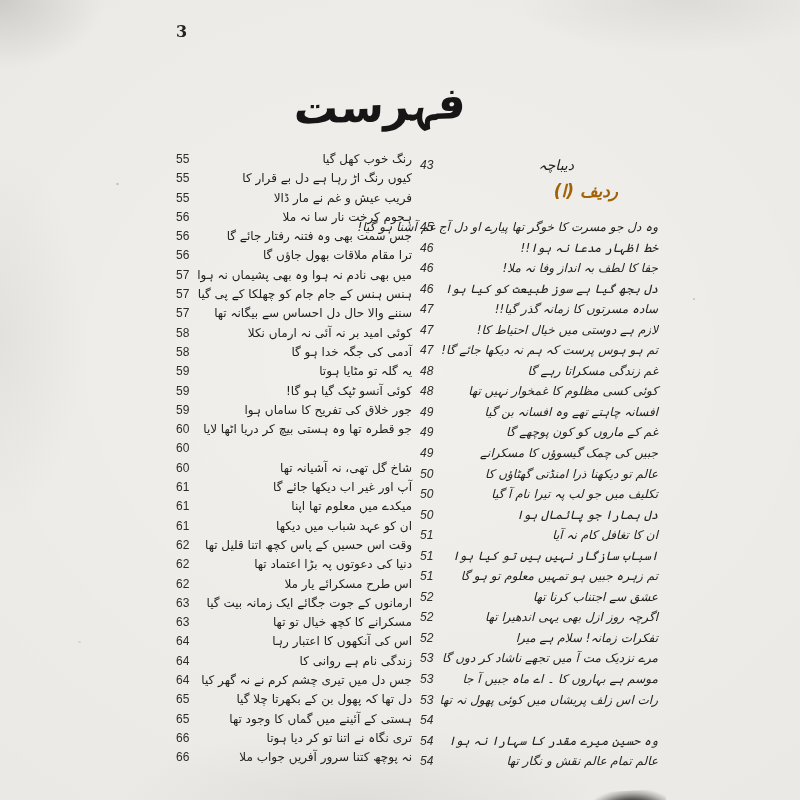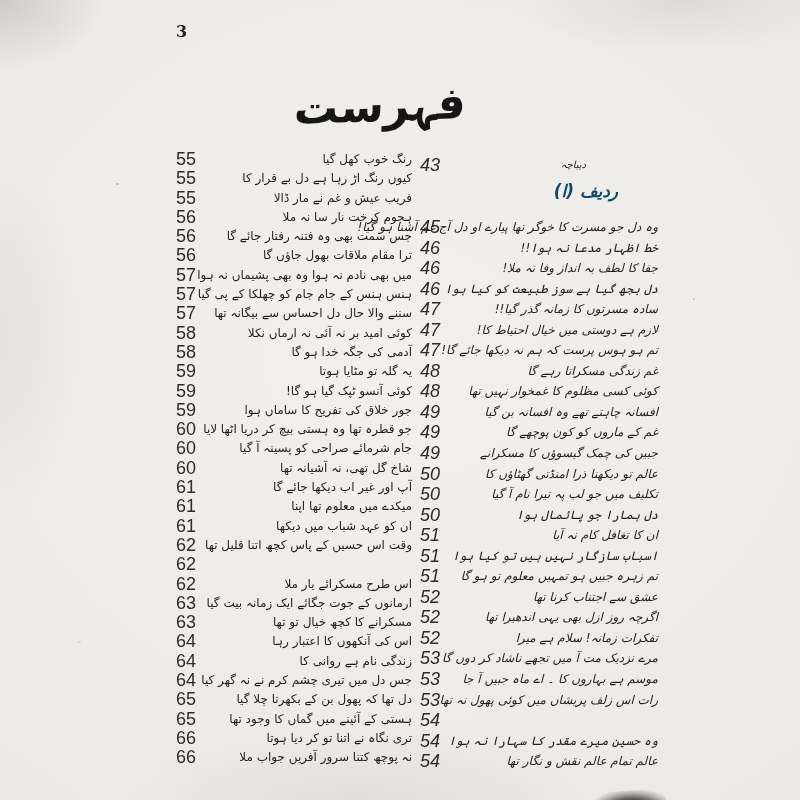--- a/index.html
+++ b/index.html
@@ -45,37 +45,37 @@
 
   .toc-col{position:absolute;}
   .col-right{left:420px;top:155px;width:238px;font-style:italic;}
   .col-left{left:176px;top:150px;width:236px;}
 
   .row{position:relative;height:19.3px;}
   .col-right .entries .row{height:20.55px;}
   .num{
     position:absolute;left:0;top:0;
     font-family:"Liberation Sans","DejaVu Sans",sans-serif;
-    font-size:18px;color:#2c2c2c;line-height:inherit;
+    font-size:12px;color:#2c2c2c;line-height:inherit;
   }
   .txt{
     position:absolute;right:0;top:0;white-space:nowrap;
     font-size:12px;color:#1f1f1f;text-align:right;
   }
   .row .num,.row .txt{line-height:19.3px;}
   .col-right .entries .row .num,
   .col-right .entries .row .txt{line-height:20.55px;}
 
   .preface-row{position:relative;height:20px;}
   .preface-row .num{line-height:20px;}
-  .preface-row .txt{right:72px;line-height:20px;font-size:10px;margin-left:14px;}
+  .preface-row .txt{right:84px;line-height:20px;font-size:14px;margin-left:14px;}
   .section-header{
     height:34px;line-height:32px;
     text-align:right;padding-right:40px;
-    font-size:17px;font-weight:bold;color:#0c4a6e;
+    font-size:17px;font-weight:bold;color:#a16207;
     direction:rtl;
   }
   .col-right .entries{margin-top:8px;}
 </style>
 </head>
 <body>
 
 <div class="scan-shading"></div>
 <div class="speck sp1"></div>
 <div class="speck sp2"></div>
@@ -259,21 +259,20 @@
       <div class="row">
         <span class="num">59</span>
         <span class="txt" dir="rtl">جور خلاق کی تفریح کا ساماں ہوا</span>
       </div>
       <div class="row">
         <span class="num">60</span>
         <span class="txt" dir="rtl">جو قطرہ تھا وہ ہستی بیچ کر دریا اٹھا لایا</span>
       </div>
       <div class="row">
         <span class="num">60</span>
-        <span class="txt" dir="rtl">جام شرمائے صراحی کو پسینہ آ گیا</span>
       </div>
       <div class="row">
         <span class="num">60</span>
         <span class="txt" dir="rtl">شاخ گل تھی، نہ آشیانہ تھا</span>
       </div>
       <div class="row">
         <span class="num">61</span>
         <span class="txt" dir="rtl">آپ اور غیر اب دیکھا جائے گا</span>
       </div>
       <div class="row">
@@ -283,20 +282,21 @@
       <div class="row">
         <span class="num">61</span>
         <span class="txt" dir="rtl">ان کو عہد شباب میں دیکھا</span>
       </div>
       <div class="row">
         <span class="num">62</span>
         <span class="txt" dir="rtl">وقت اس حسیں کے پاس کچھ اتنا قلیل تھا</span>
       </div>
       <div class="row">
         <span class="num">62</span>
+        <span class="txt" dir="rtl">دنیا کی دعوتوں پہ بڑا اعتماد تھا</span>
       </div>
       <div class="row">
         <span class="num">62</span>
         <span class="txt" dir="rtl">اس طرح مسکرائے یار ملا</span>
       </div>
       <div class="row">
         <span class="num">63</span>
         <span class="txt" dir="rtl">ارمانوں کے جوت جگائے ایک زمانہ بیت گیا</span>
       </div>
       <div class="row">

